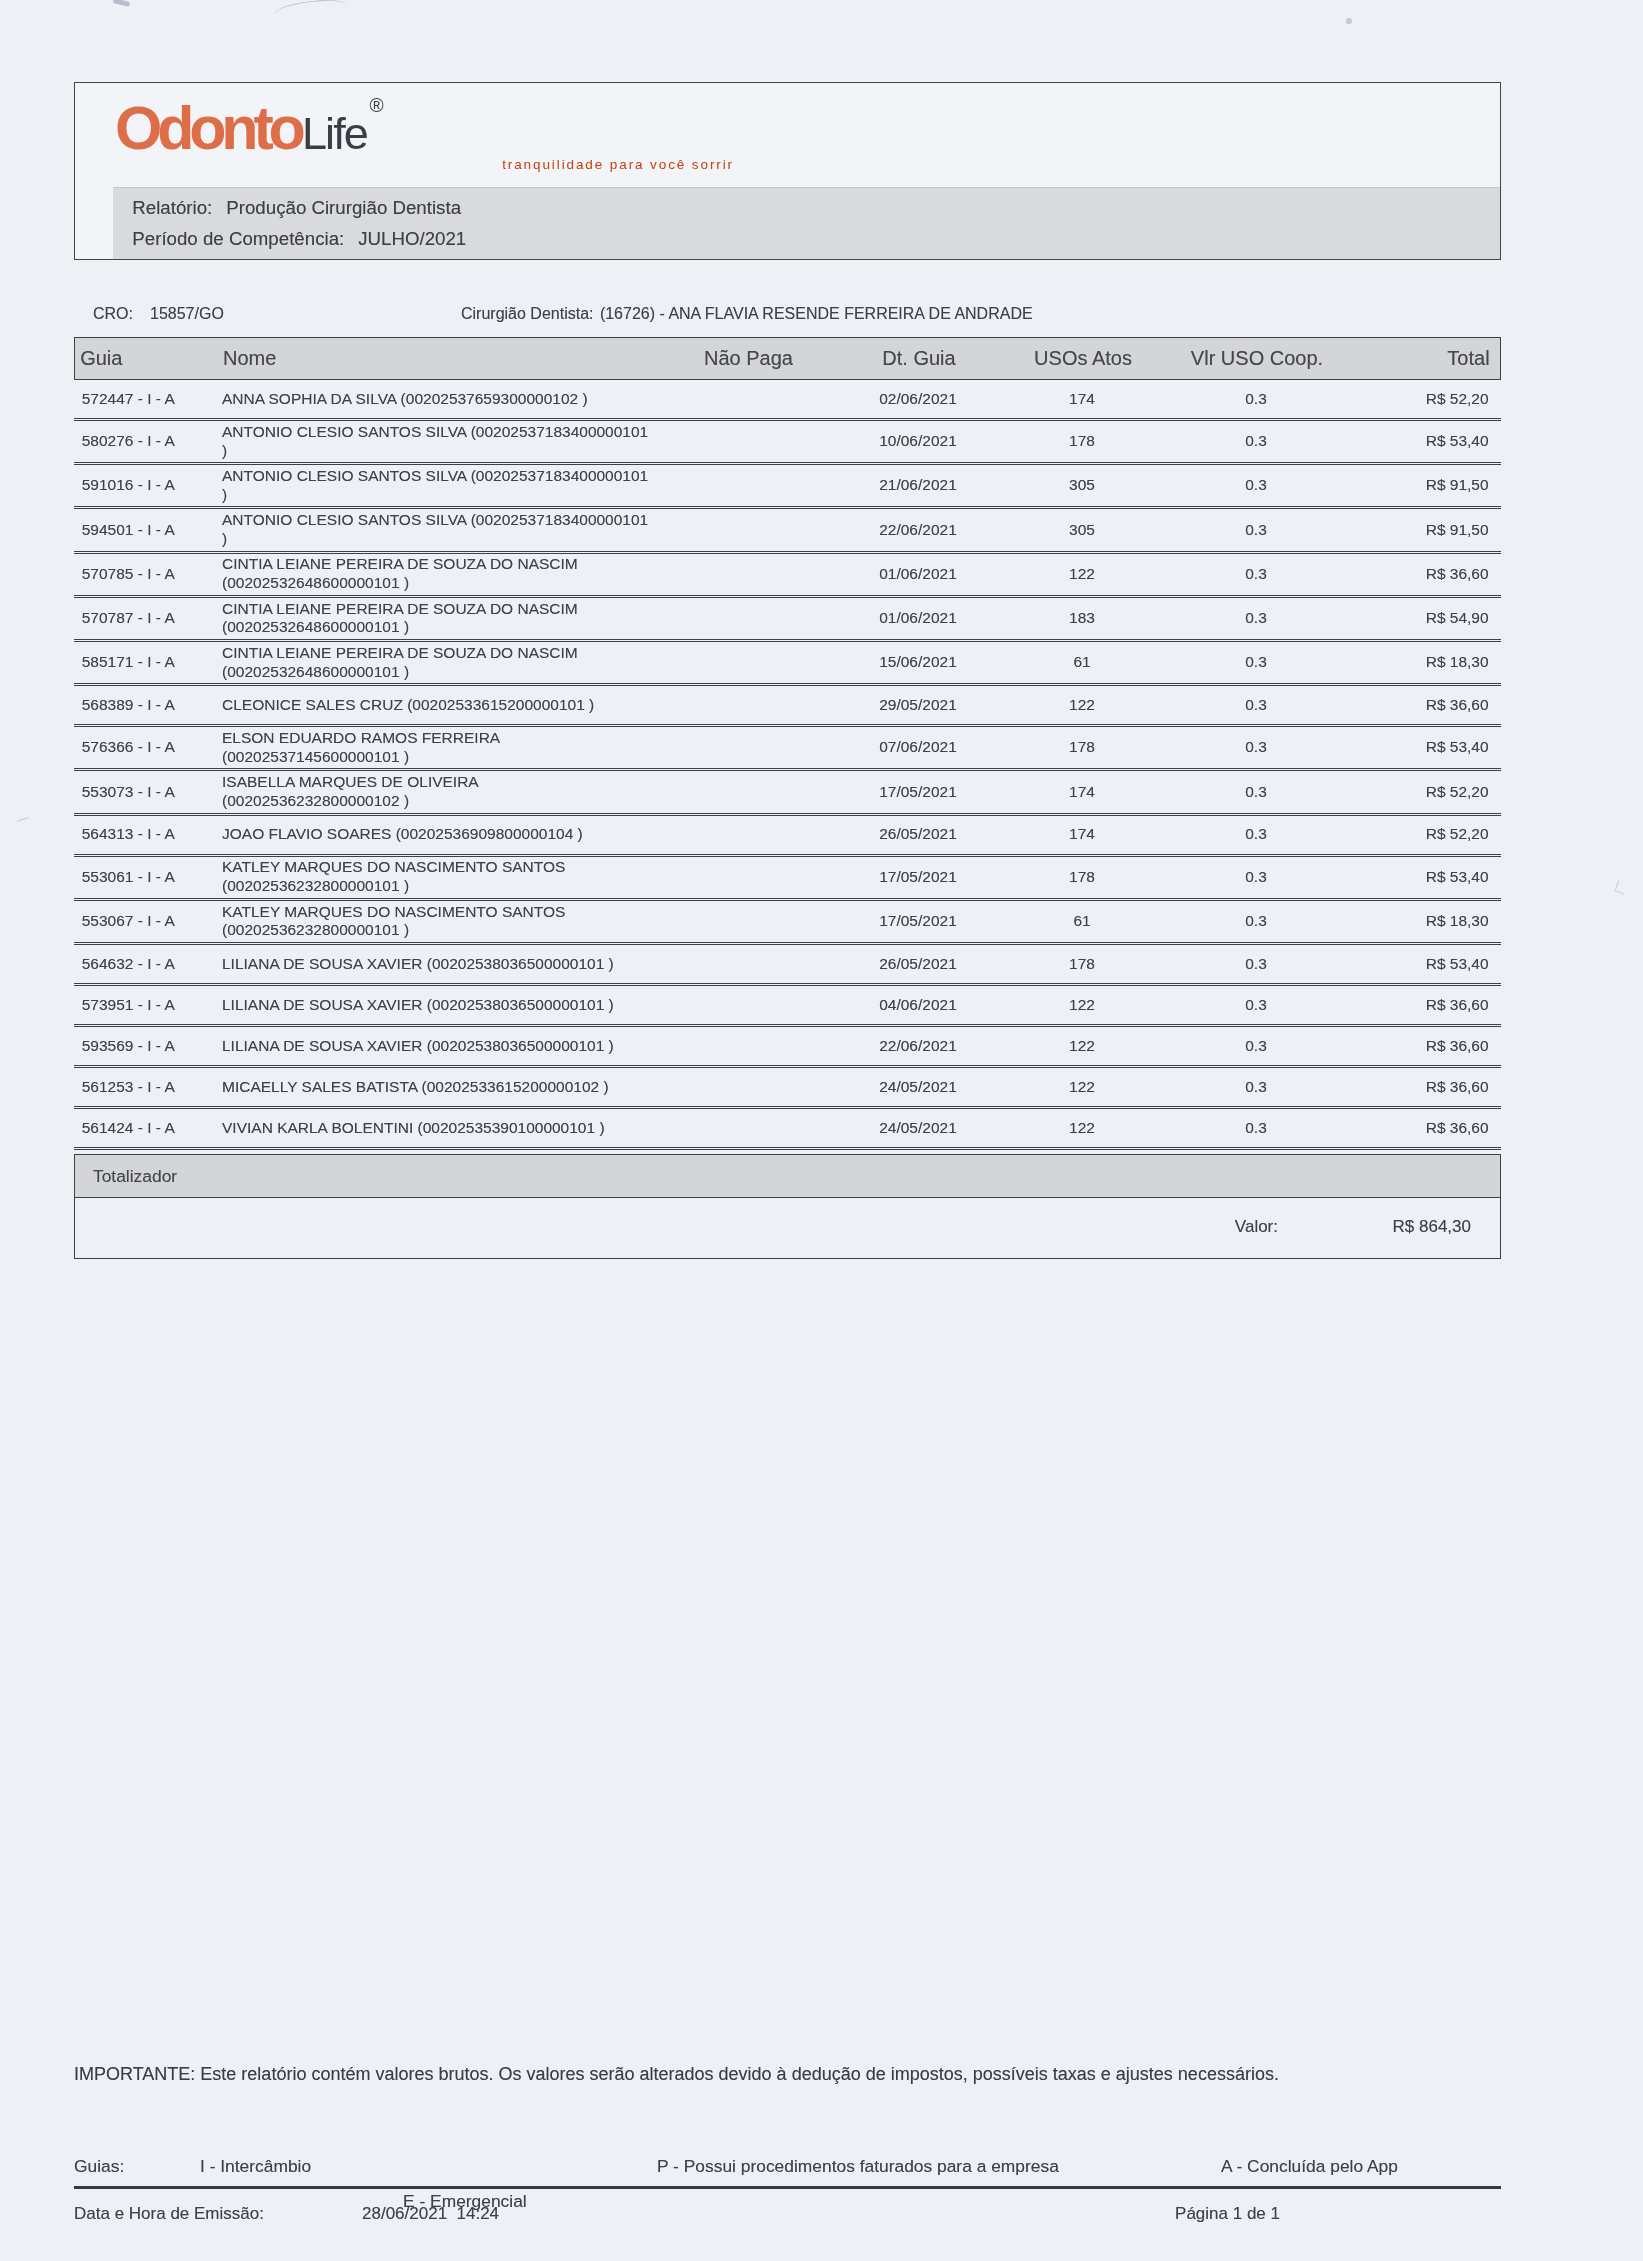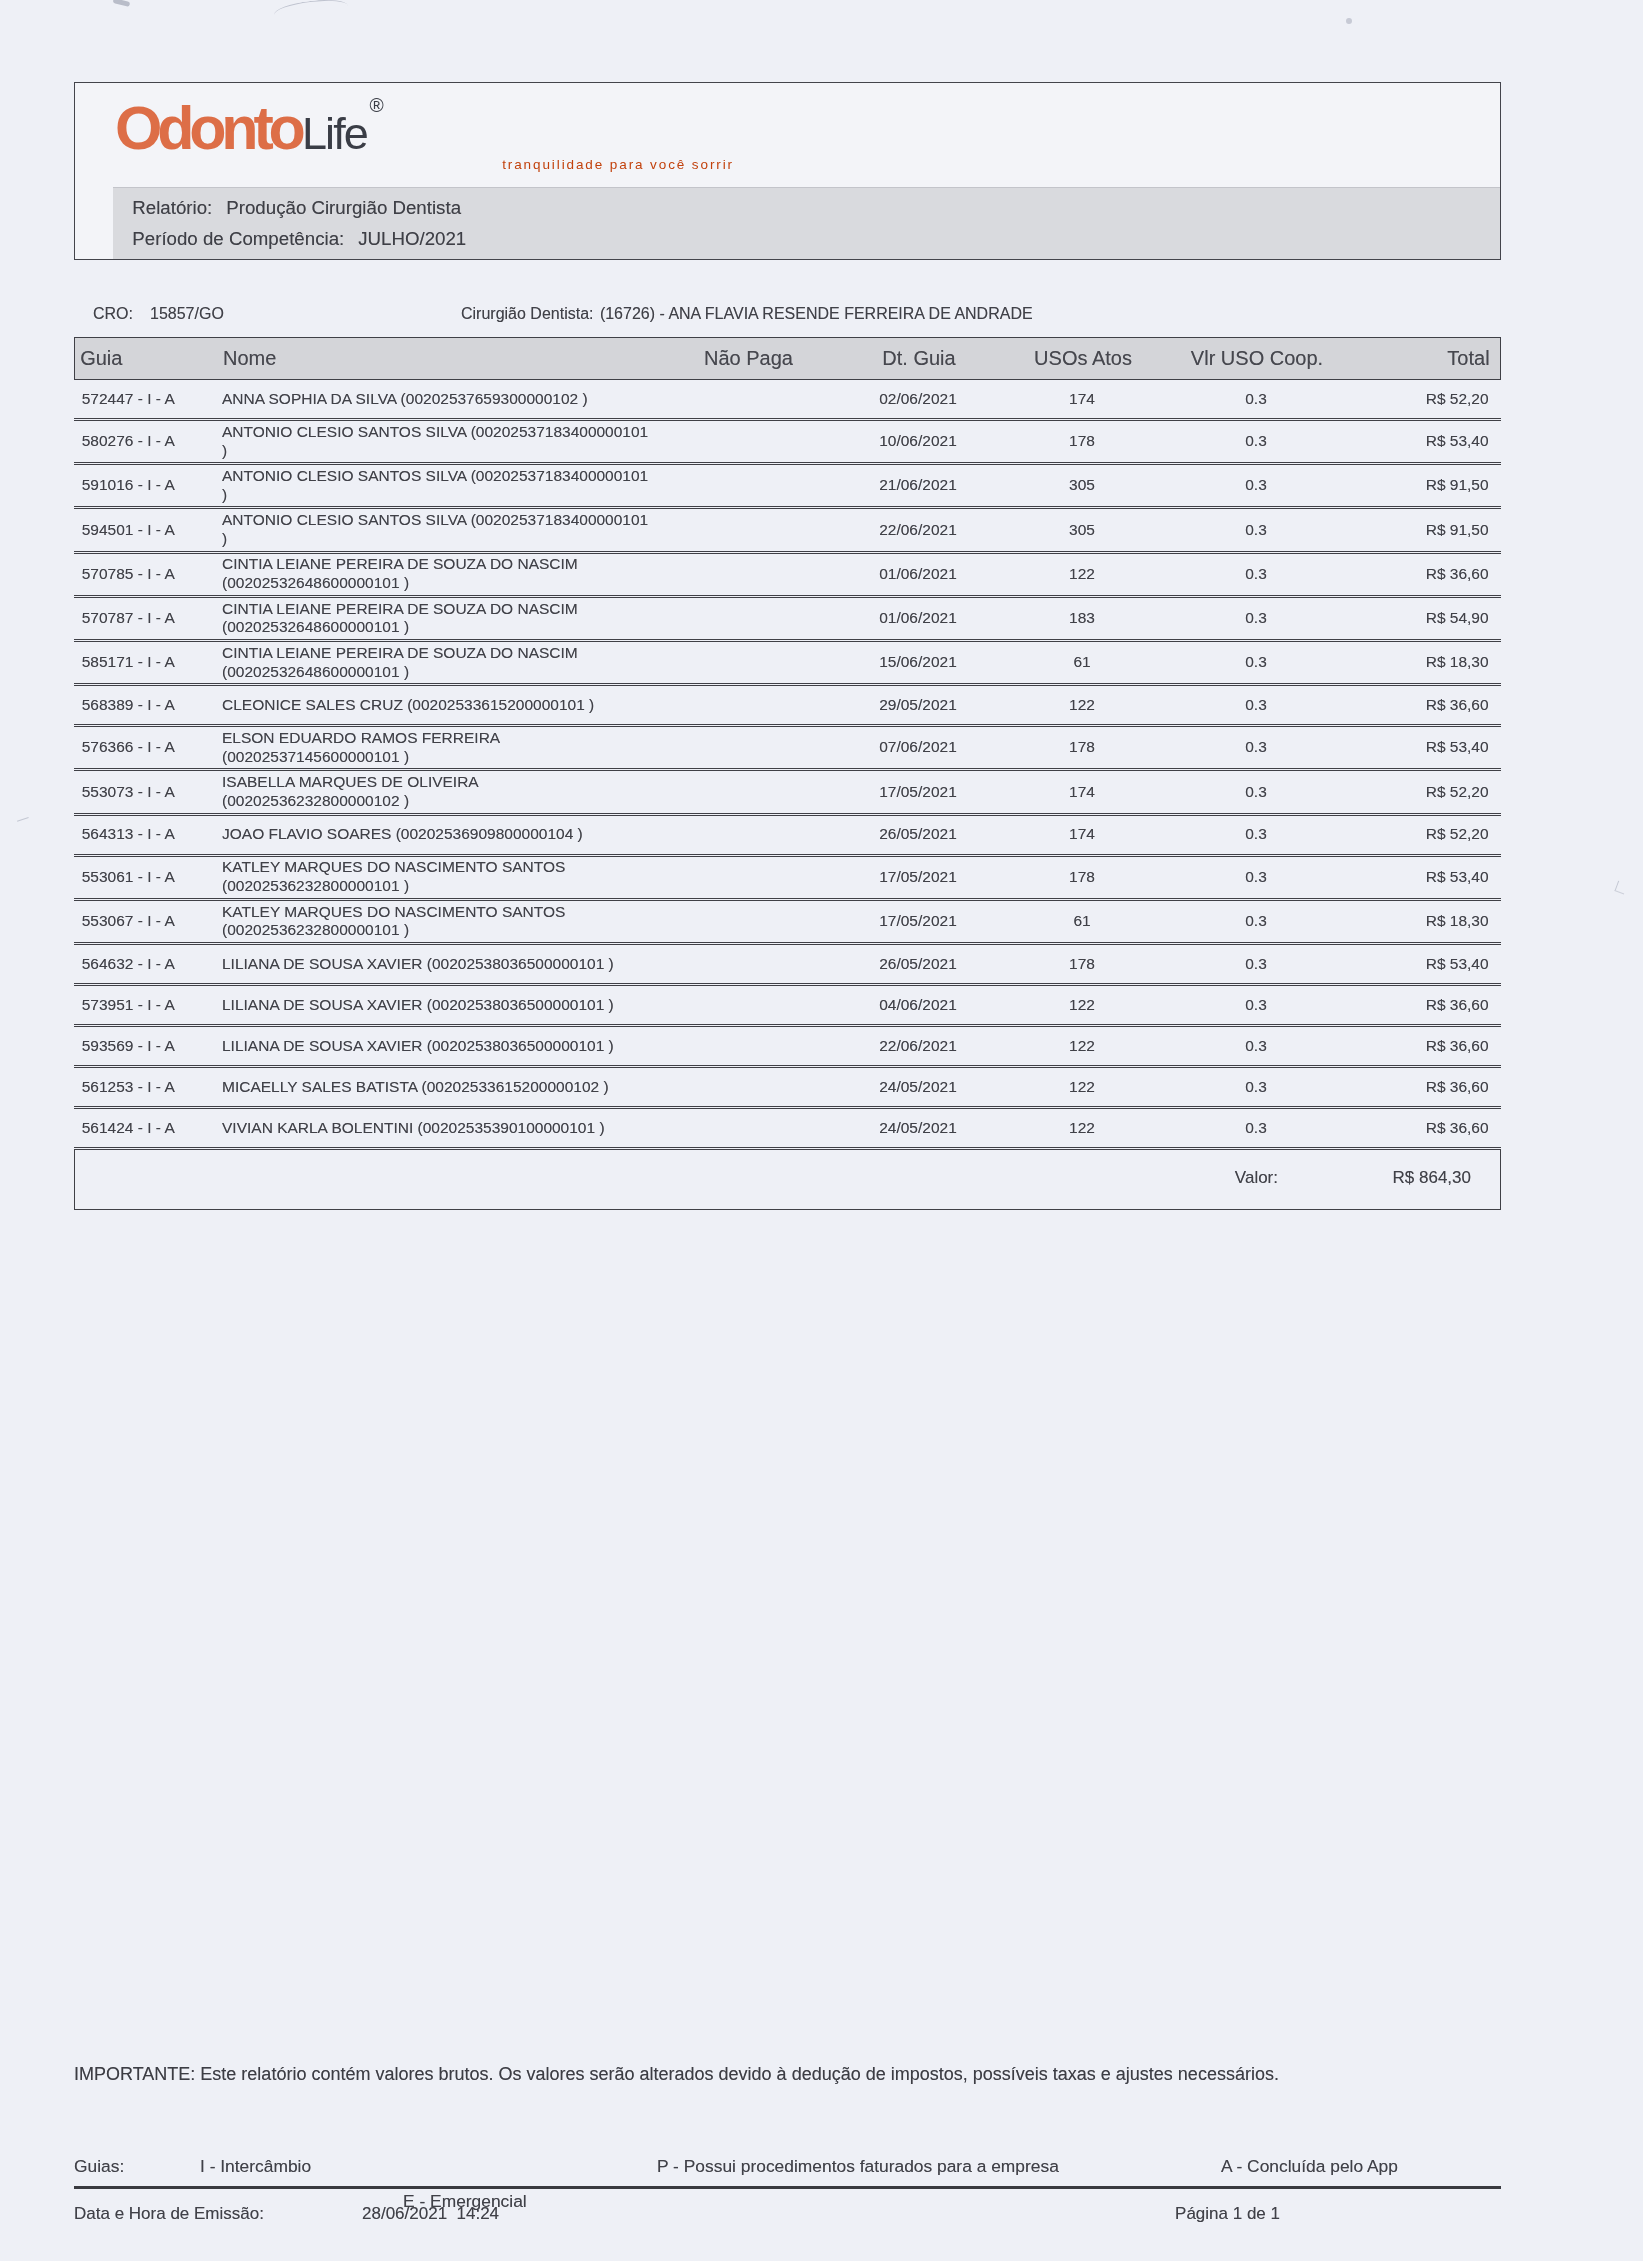--- a/index.html
+++ b/index.html
@@ -330,20 +330,23 @@
     <div class="c guia">561424 - I - A</div>
     <div class="c nome">VIVIAN KARLA BOLENTINI (00202535390100000101 )</div>
     <div class="c naopaga"></div>
     <div class="c dt">24/05/2021</div>
     <div class="c usos">122</div>
     <div class="c vlr">0.3</div>
     <div class="c total">R$ 36,60</div>
   </div>
 </div>
 
+    <div class="total-band soft">
+      <span>Totalizador</span>
+    </div>
     <div class="totals-box">
       <div class="totals-row soft">
         <span class="t-label">Valor:</span>
         <span class="t-value">R$ 864,30</span>
       </div>
     </div>
   </div>
 
   <div class="important-note soft">IMPORTANTE: Este relatório contém valores brutos. Os valores serão alterados devido à dedução de impostos, possíveis taxas e ajustes necessários.</div>
 

